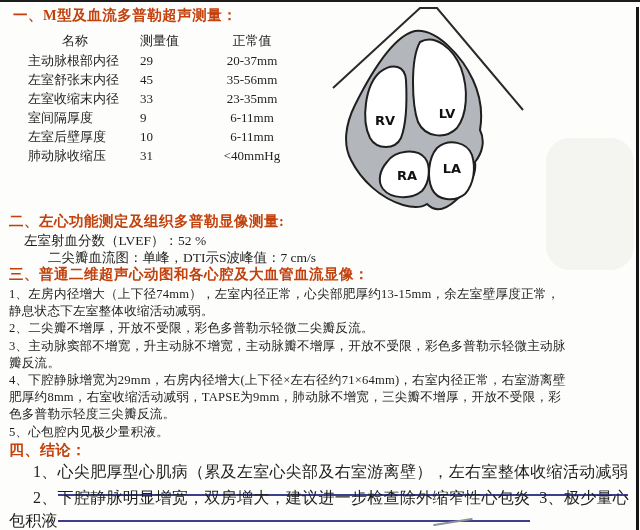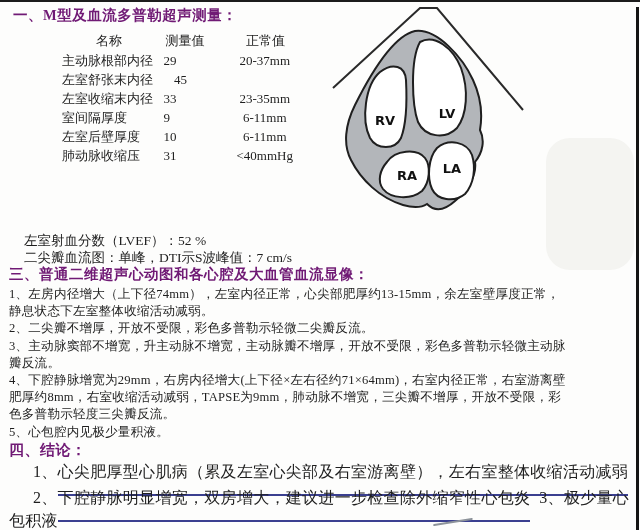--- a/index.html
+++ b/index.html
@@ -6,37 +6,37 @@
   html,body { background:#ffffff; }
   #page {
     position:relative; width:640px; height:530px; overflow:hidden;
     background:#fdfdfc; color:#1e1e1e;
     font-family:"Liberation Serif","DejaVu Serif",serif;
   }
   .edge-top { position:absolute; left:0; top:0; width:640px; height:2px; background:#1c1c1c; }
   .edge-right { position:absolute; left:636px; top:7px; width:3px; height:523px; background:#141414; }
   .scan-shade { position:absolute; left:546px; top:138px; width:88px; height:132px; background:#f4f4f1; border-radius:24px; }
 
-  .sech { position:absolute; font-weight:700; font-size:14.5px; letter-spacing:.5px; white-space:nowrap; color:#701a75; }
+  .sech { position:absolute; font-weight:700; font-size:14.5px; letter-spacing:.5px; white-space:nowrap; color:#c2410c; }
   #sec1h { left:13px; top:6px; }
   #sec2h { left:9px; top:212px; }
   #sec3h { left:9px; top:265px; }
   #sec4h { left:9px; top:441px; font-size:15px; }
 
   .mtable { position:absolute; left:0; top:31px; width:310px; }
   .trow { display:flex; height:19px; line-height:19px; font-size:13px; white-space:nowrap; }
   .trow.head { margin-bottom:1px; }
-  .c-name { width:140px; padding-left:28px;margin-left:34px; }
+  .c-name { width:140px; padding-left:28px; }
   .head .c-name { padding-left:62px; }
   .c-val  { width:62px; }
   .c-norm { width:100px; text-align:center; }
 
   .s2line { position:absolute; left:24px; font-size:13.5px; white-space:nowrap; }
   #s2l0 { top:232px; }
-  #s2l1 { top:249px; }
+  #s2l1 { top:249px;margin-left:24px; }
 
   #body3 { position:absolute; left:9px; top:286px; font-size:12.6px; line-height:17.2px; letter-spacing:.2px; }
   #body3 .bline { white-space:nowrap; }
 
   .concl { position:absolute; font-size:16px; white-space:nowrap; letter-spacing:.3px; }
   #concl1 { left:33px; top:462px; }
   #concl2 { left:33px; top:488px; }
   #concl2-wrap { left:9px; top:511px; }
   .ul { border-bottom:2.5px solid #3a3f8f; padding-bottom:14px; }
   .tail { margin-left:9px; }
@@ -62,20 +62,21 @@
       <div class="c-norm">正常值</div>
     </div>
     <div class="trow">
       <div class="c-name">主动脉根部内径</div>
       <div class="c-val">29</div>
       <div class="c-norm">20-37mm</div>
     </div>
     <div class="trow">
       <div class="c-name">左室舒张末内径</div>
       <div class="c-val">45</div>
+      <div class="c-norm">35-56mm</div>
     </div>
     <div class="trow">
       <div class="c-name">左室收缩末内径</div>
       <div class="c-val">33</div>
       <div class="c-norm">23-35mm</div>
     </div>
     <div class="trow">
       <div class="c-name">室间隔厚度</div>
       <div class="c-val">9</div>
       <div class="c-norm">6-11mm</div>
@@ -114,20 +115,21 @@
          C 129,203 112,200 107,189 C 102,178 103,158 112,148 Z" fill="#ffffff" stroke="#1f1f1f" stroke-width="2"></path>
 
     <g font-family="'DejaVu Sans',sans-serif" font-weight="bold" font-size="13" fill="#111111" text-anchor="middle">
       <text x="60" y="125">RV</text>
       <text x="122" y="118">LV</text>
       <text x="82" y="180">RA</text>
       <text x="127" y="173">LA</text>
     </g>
   </svg>
 
+  <div class="sech" id="sec2h">二、左心功能测定及组织多普勒显像测量:</div>
   <div class="s2line" id="s2l0">左室射血分数（LVEF）：52 %</div>
   <div class="s2line" id="s2l1">二尖瓣血流图：单峰，DTI示S波峰值：7 cm/s</div>
 
   <div class="sech" id="sec3h">三、普通二维超声心动图和各心腔及大血管血流显像：</div>
   <div id="body3">
     <div class="bline">1、左房内径增大（上下径74mm），左室内径正常，心尖部肥厚约13-15mm，余左室壁厚度正常，</div>
     <div class="bline">静息状态下左室整体收缩活动减弱。</div>
     <div class="bline">2、二尖瓣不增厚，开放不受限，彩色多普勒示轻微二尖瓣反流。</div>
     <div class="bline">3、主动脉窦部不增宽，升主动脉不增宽，主动脉瓣不增厚，开放不受限，彩色多普勒示轻微主动脉</div>
     <div class="bline">瓣反流。</div>

